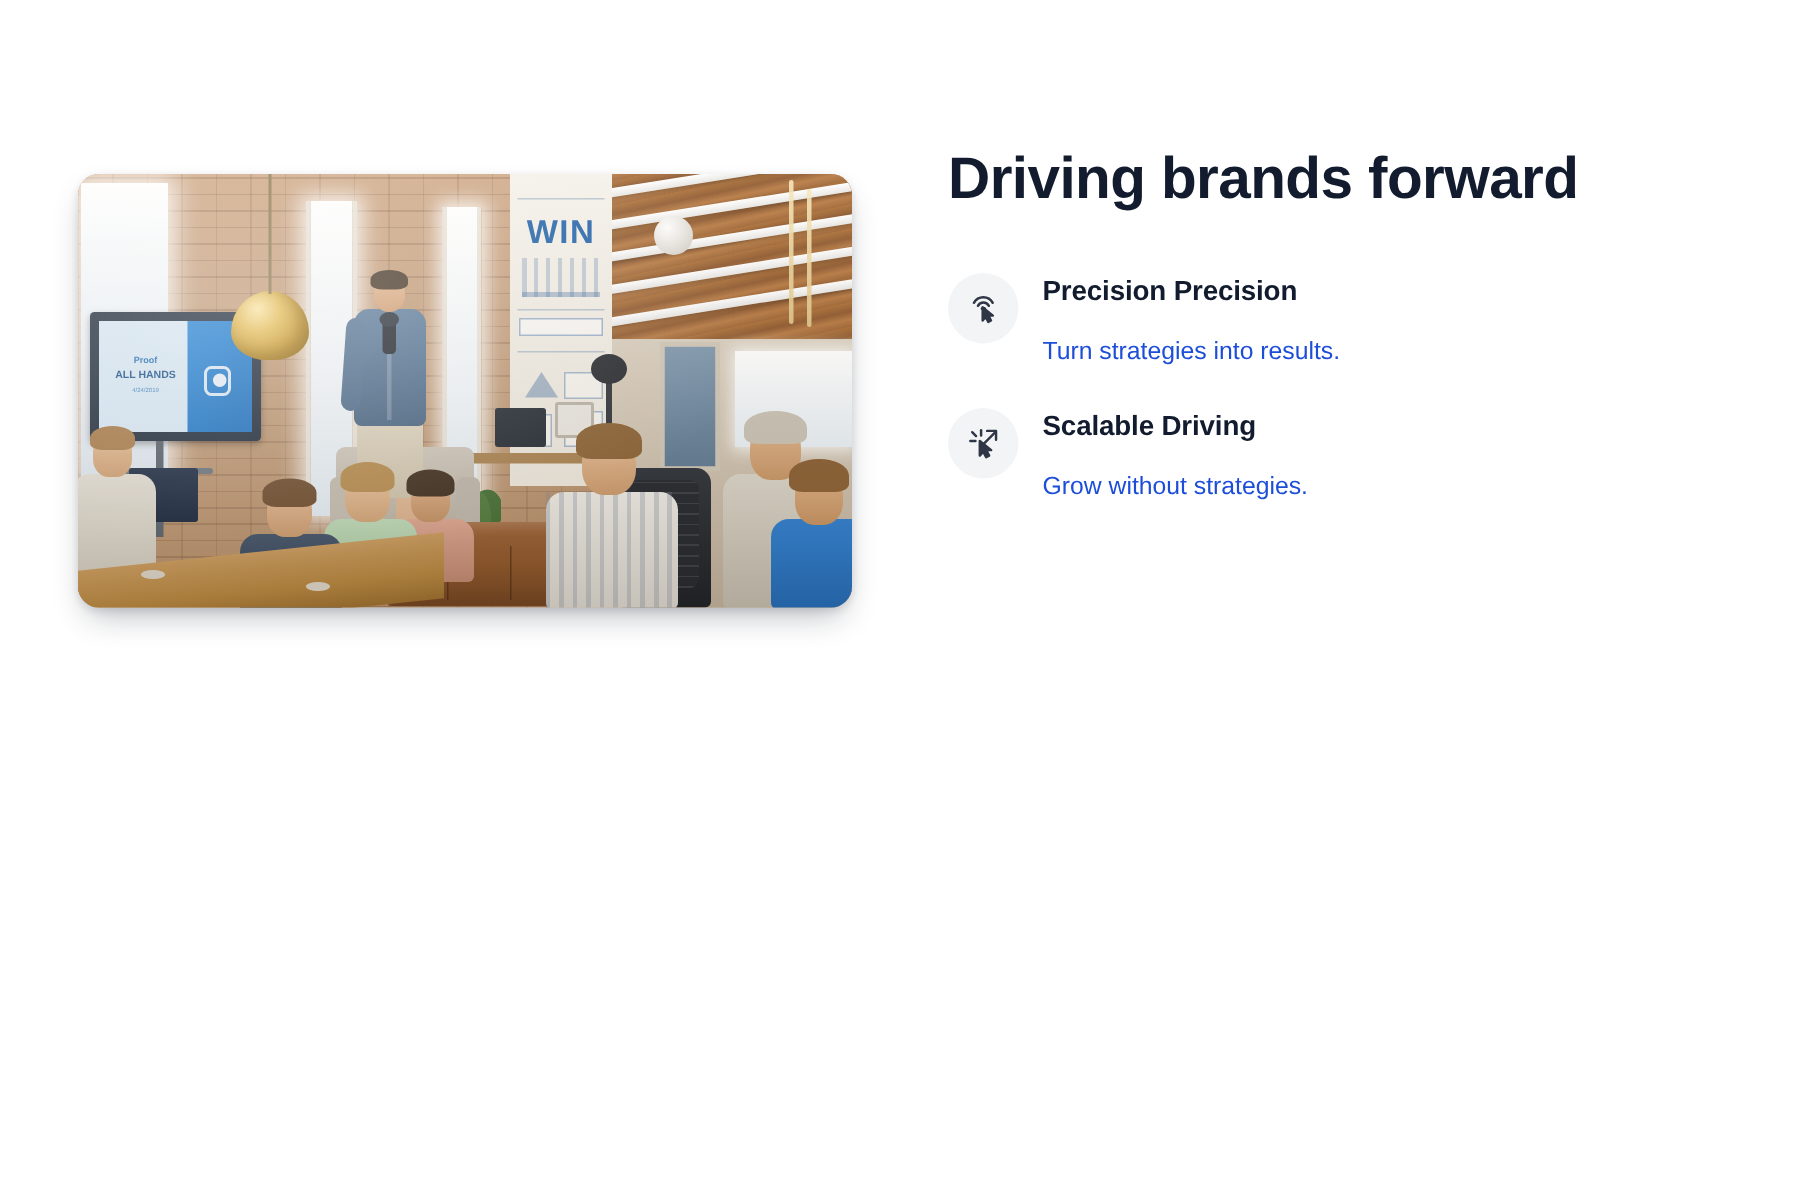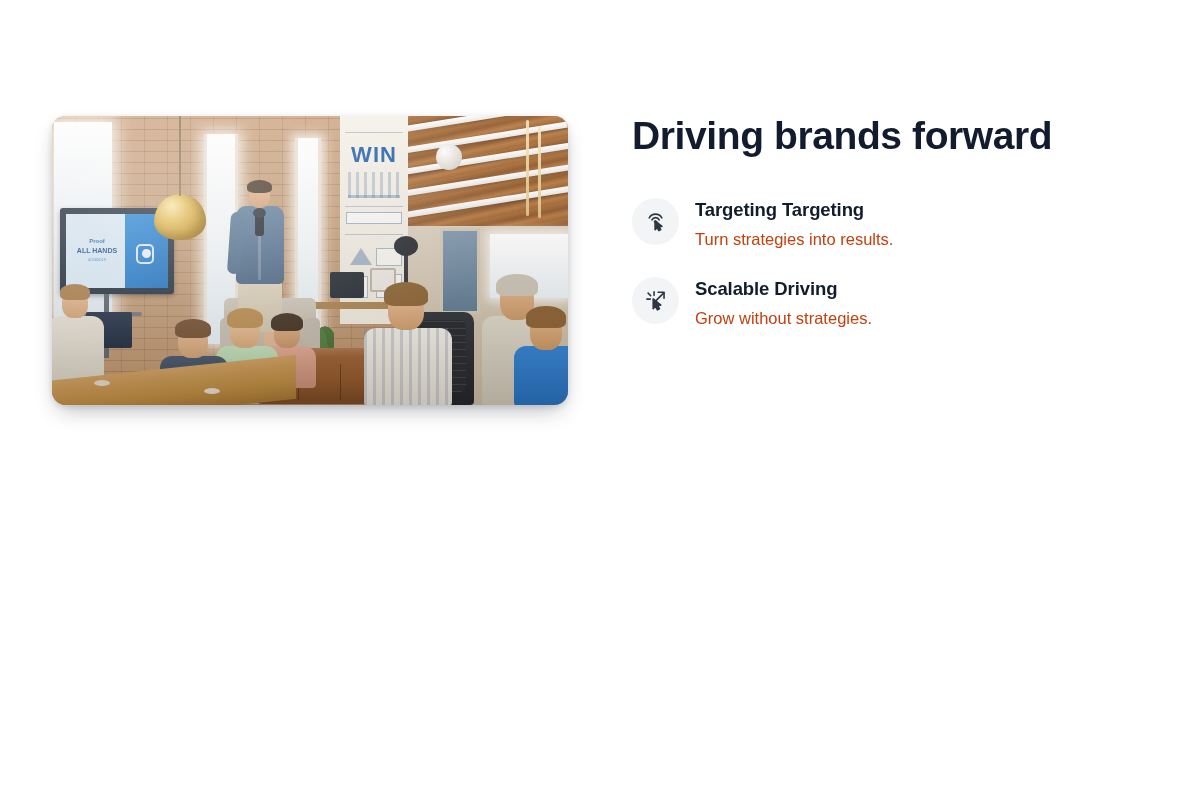--- a/index.html
+++ b/index.html
@@ -392,21 +392,21 @@
     background:
       radial-gradient(ellipse at 20% 30%, rgba(255,255,255,0.26), transparent 62%),
       linear-gradient(180deg, rgba(255,248,235,0.10), rgba(60,40,20,0.10));
     pointer-events: none;
   }
 
   
   .content-col {
     position: absolute;
     left: 632px;
-    top: 116px;
+    top: 100px;
     width: 520px;
   }
 
   .headline {
     font-size: 39px;
     line-height: 40px;
     font-weight: 700;
     color: #131c2e;
     letter-spacing: -0.4px;
     margin-bottom: 0;
@@ -450,24 +450,24 @@
 
   .feature-title {
     font-size: 18.5px;
     font-weight: 700;
     color: #131c2e;
     line-height: 22px;
     letter-spacing: -0.1px;
   }
 
   .feature-desc {
-    margin-top: 8px;
+    margin-top: 19px;
     font-size: 16.5px;
     line-height: 21px;
-    color: #c2410c;
+    color: #1d4ed8;
   }
 </style>
 </head>
 <body>
 
 <div class="hero-section">
 
   <div class="media-col">
     <div class="media-frame">
       <div class="photo">
@@ -596,21 +596,21 @@
       <div class="feature-row">
         <div class="feature-icon">
           <svg width="23" height="23" viewBox="0 0 24 24" fill="none" stroke="#2f3646" stroke-width="1.7" stroke-linecap="round" stroke-linejoin="round">
             <path d="M18.6 8.2a7.5 7.5 0 0 0-13.1 0"></path>
             <path d="M15.9 10.3a4.3 4.3 0 0 0-7.6 0"></path>
             <path d="M13.2 12.3a1.5 1.5 0 0 0-2.2 0"></path>
             <path d="M11.6 11.4v9.1l2.1-2.4 1.8 3.4 1.9-1-1.8-3.4h3.1z" fill="#2f3646" stroke="#2f3646"></path>
           </svg>
         </div>
         <div class="feature-text">
-          <div class="feature-title">Targeting Targeting</div>
+          <div class="feature-title">Precision Precision</div>
           <div class="feature-desc">Turn strategies into results.</div>
         </div>
       </div>
 
       <div class="feature-row">
         <div class="feature-icon">
           <svg width="23" height="23" viewBox="0 0 24 24" fill="none" stroke="#2f3646" stroke-width="1.7" stroke-linecap="round" stroke-linejoin="round">
             <path d="M4.3 4.3 7 7"></path>
             <path d="M3 10.5h3.6"></path>
             <path d="M10.5 3v3.6"></path>

